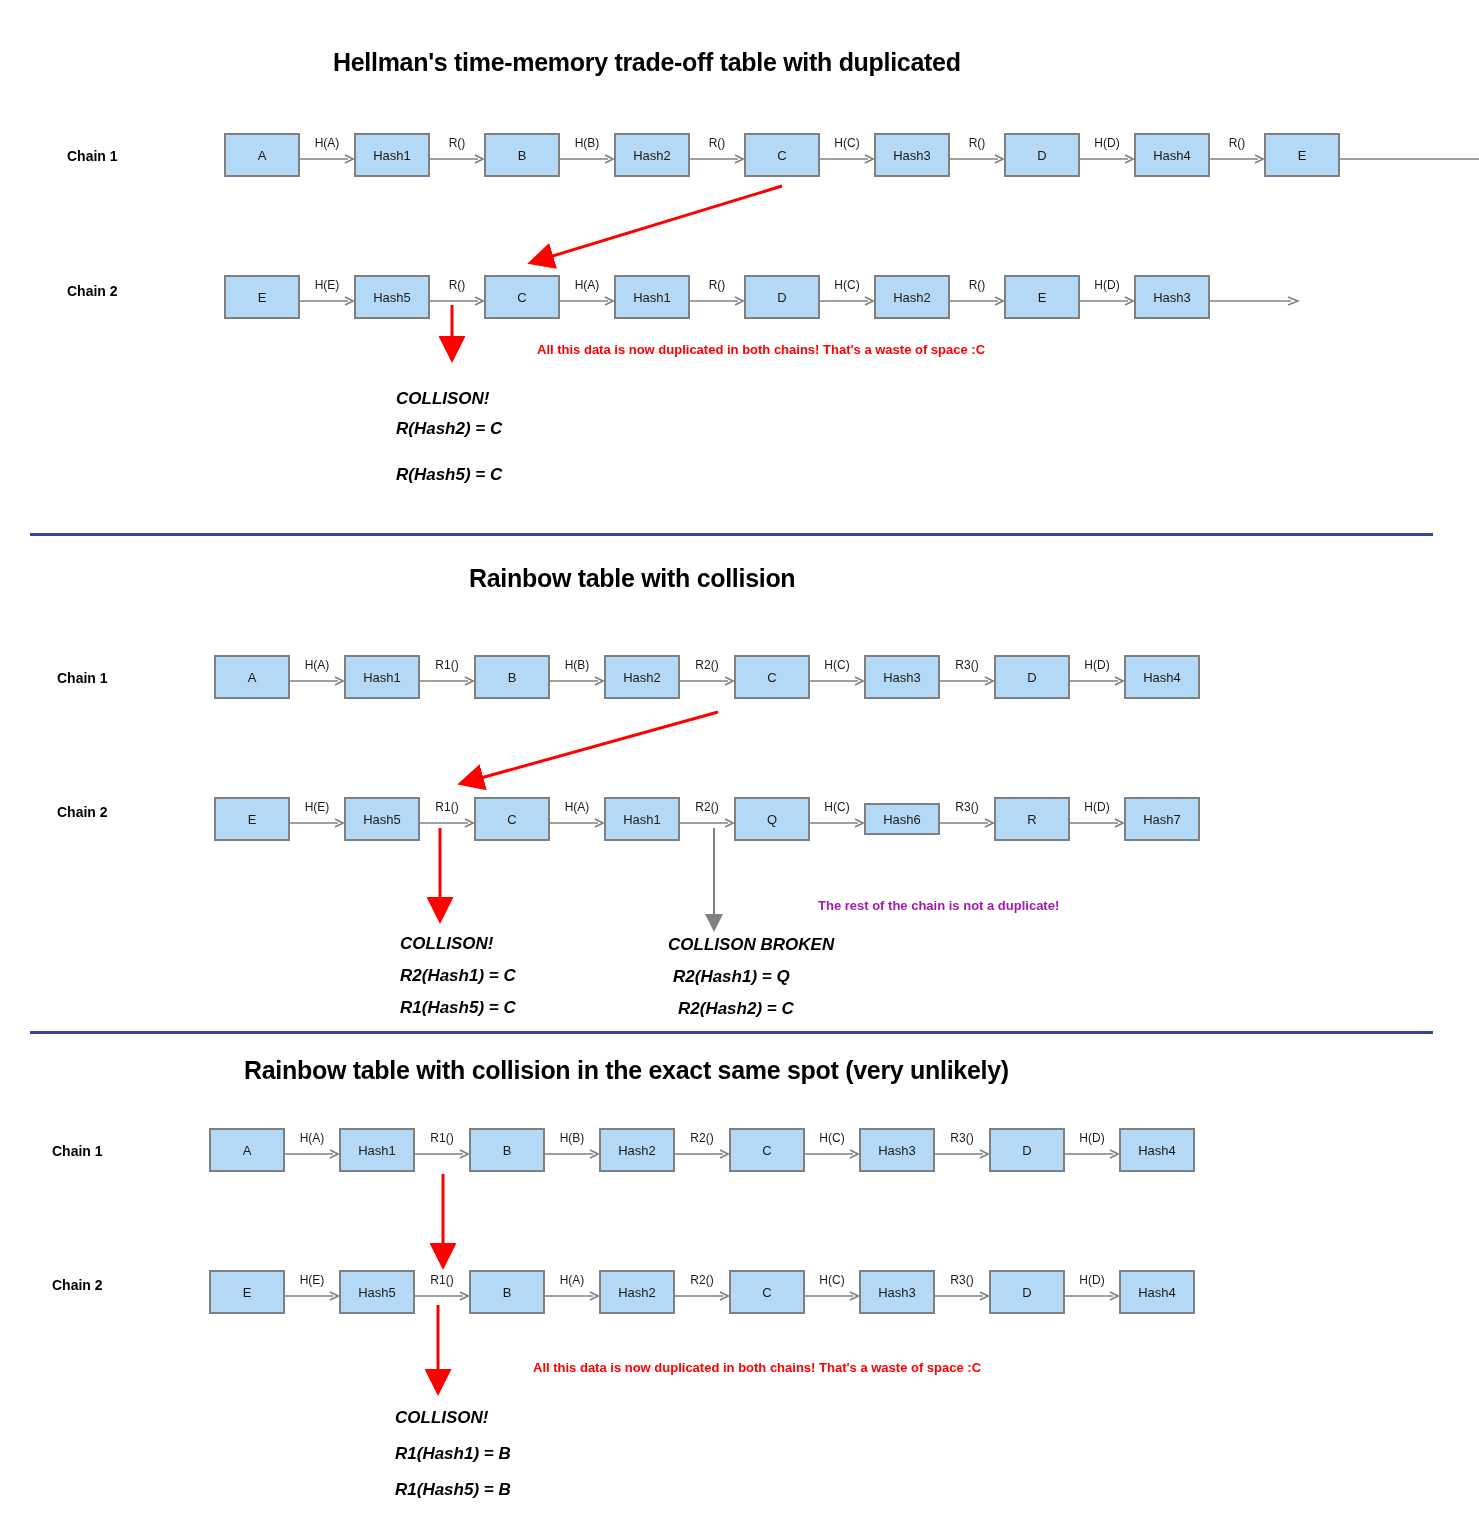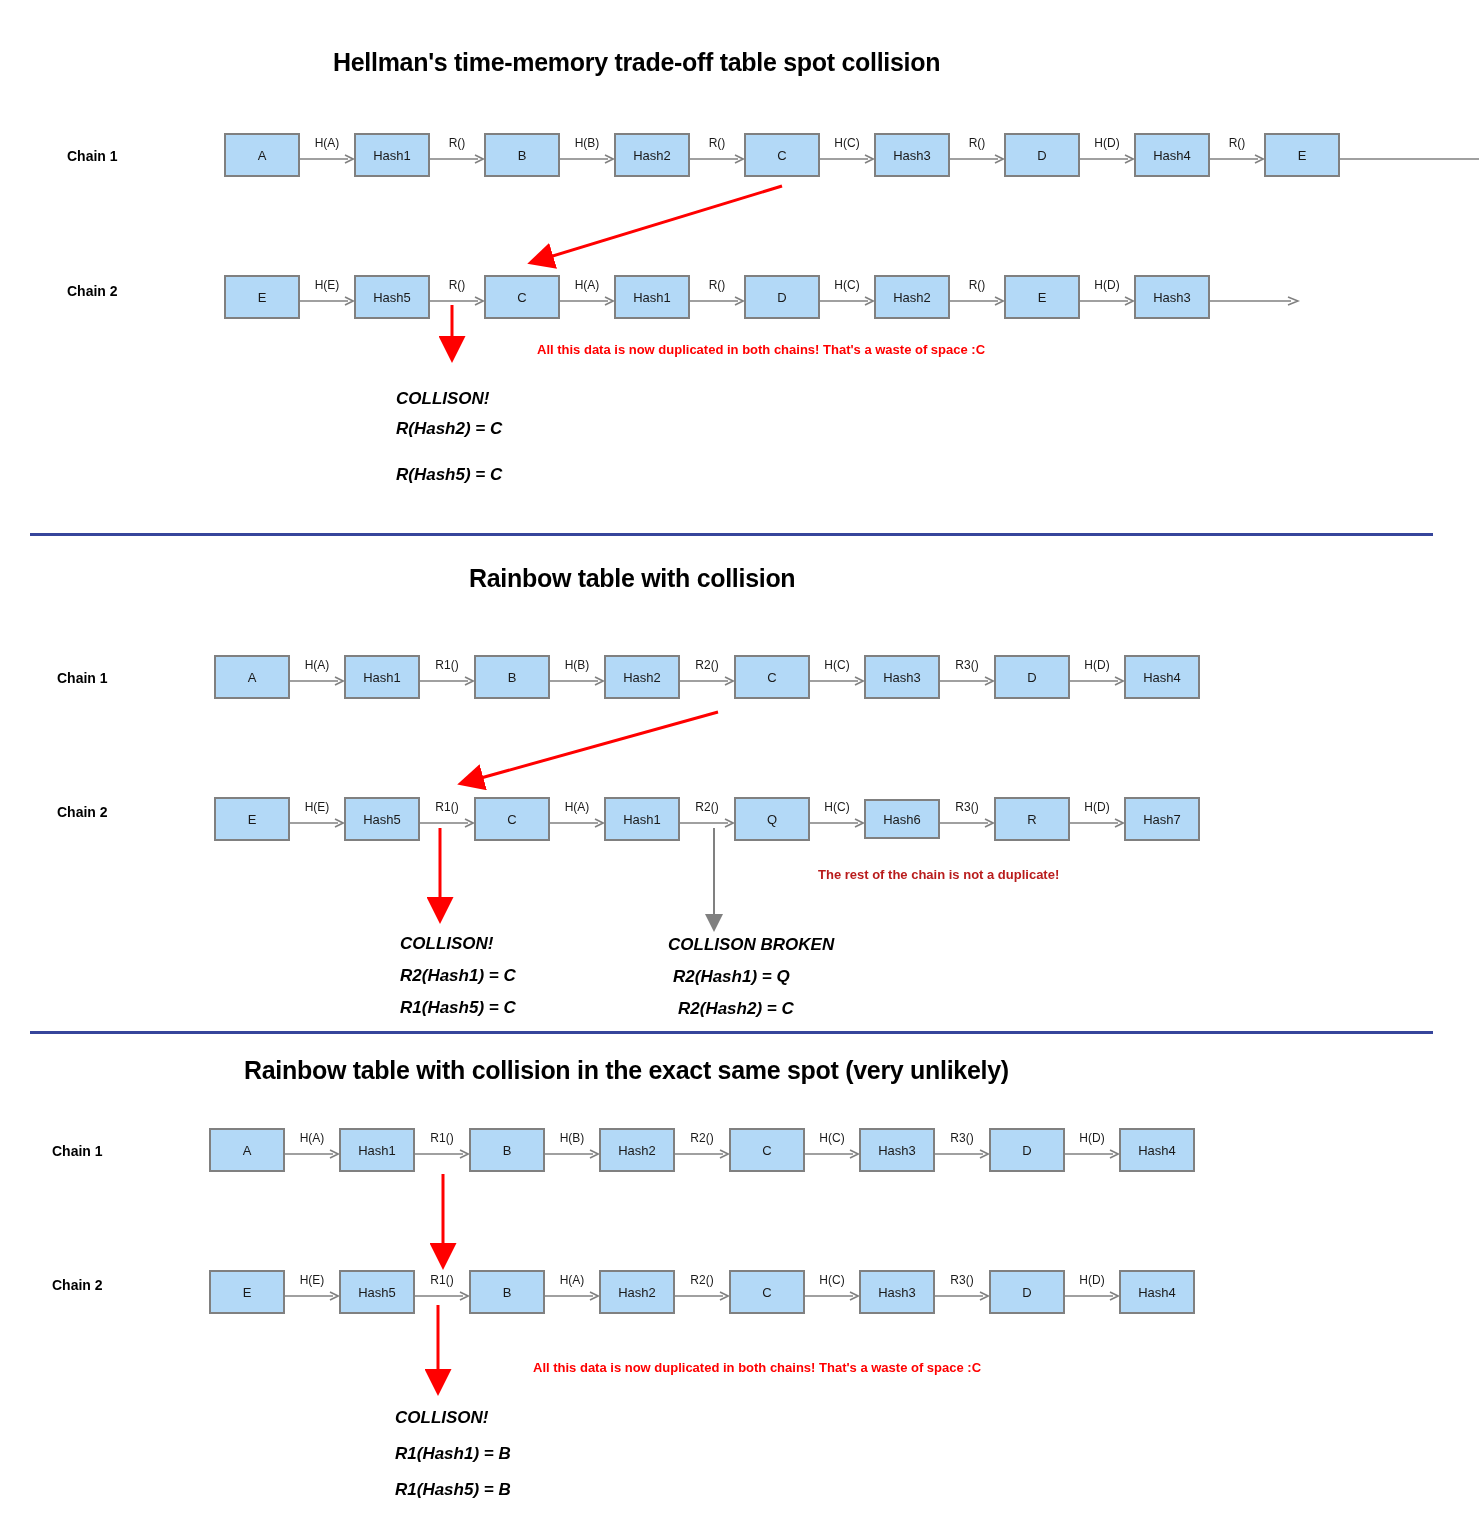--- a/index.html
+++ b/index.html
@@ -93,21 +93,21 @@
   }
   .tail svg { position: absolute; top: 23px; left: 0; width: 100%; height: 10px; display:block; }
 
   .note {
     position: absolute;
     font-size: 13px;
     font-weight: bold;
     white-space: nowrap;
   }
   .note.red { color: #ff0000; }
-  .note.blue { color: #b91c1c; }
+  .note.blue { color: #a21caf; margin-top: 31px; }
 
   .ann-block {
     position: absolute;
     font-size: 17px;
     font-weight: bold;
     color: #000;
     line-height: 1.0;
   }
   .ann-block div { white-space: nowrap; font-style: italic; }
 
@@ -117,21 +117,21 @@
     width: 1479px;
     height: 1529px;
     pointer-events: none;
   }
 </style>
 </head>
 <body>
 
 <div class="section">
 
-  <div class="section-title" style="left:333px; top:48px;">Hellman's time-memory trade-off table spot collision</div>
+  <div class="section-title" style="left:333px; top:48px;">Hellman's time-memory trade-off table with duplicated</div>
 
   <div class="chain-label" style="left:67px; top:148px;">Chain 1</div>
   <div class="chain-label" style="left:67px; top:283px;">Chain 2</div>
 
   <div class="chain" id="s1c1" style="left:224px; top:131px;">
       <div class="node" style="width: 76px; height: 44px;">A</div>
       <div class="link" style="width: 54px;">
         <span class="lbl">H(A)</span>
         <span class="arrow">
           <svg viewBox="0 0 54 10" preserveAspectRatio="none">
@@ -435,21 +435,21 @@
       <div class="node" style="width: 76px; height: 44px;">Q</div>
       <div class="link" style="width: 54px;">
         <span class="lbl">H(C)</span>
         <span class="arrow">
           <svg viewBox="0 0 54 10" preserveAspectRatio="none">
             <line x1="0" y1="5" x2="48" y2="5" stroke="#808080" stroke-width="1.6"></line>
             <polyline points="45,1 53,5 45,9" fill="none" stroke="#808080" stroke-width="1.6"></polyline>
           </svg>
         </span>
       </div>
-      <div class="node" style="width: 76px; height: 40px;">Hash6</div>
+      <div class="node" style="width: 76px; height: 32px;">Hash6</div>
       <div class="link" style="width: 54px;">
         <span class="lbl">R3()</span>
         <span class="arrow">
           <svg viewBox="0 0 54 10" preserveAspectRatio="none">
             <line x1="0" y1="5" x2="48" y2="5" stroke="#808080" stroke-width="1.6"></line>
             <polyline points="45,1 53,5 45,9" fill="none" stroke="#808080" stroke-width="1.6"></polyline>
           </svg>
         </span>
       </div>
       <div class="node" style="width: 76px; height: 44px;">R</div>

